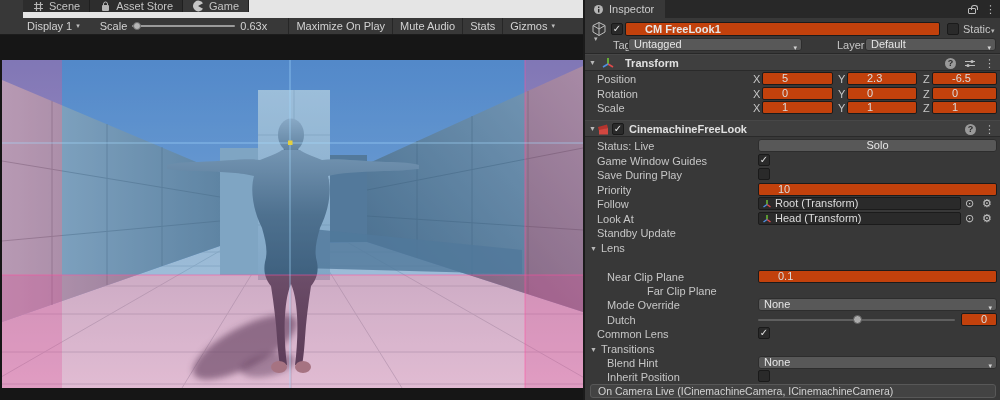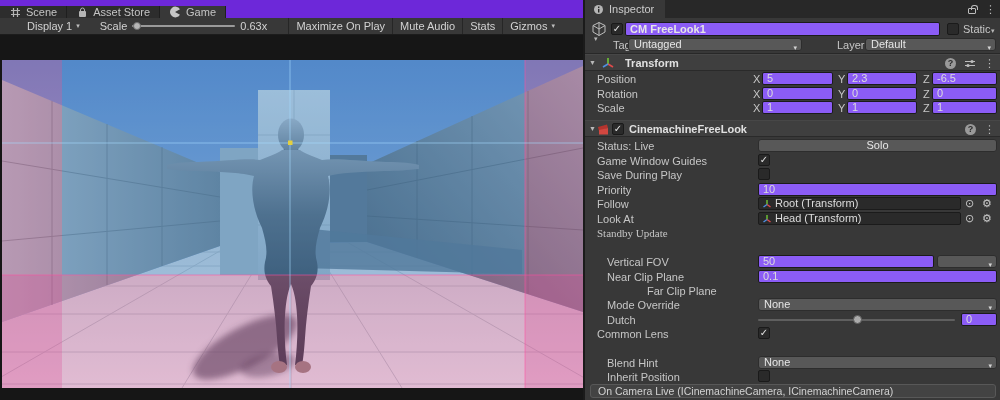--- a/index.html
+++ b/index.html
@@ -1,21 +1,21 @@
 <!DOCTYPE html>
 <html><head>
 <meta charset="utf-8">
 <style>
   * { box-sizing: border-box; margin: 0; padding: 0; }
   html,body { width:1000px; height:400px; overflow:hidden; }
   body { background:#383838; font-family:"Liberation Sans",sans-serif; font-size:11px; color:#c8c8c8; position:relative; }
 
   
   .left-panel { position:absolute; left:0; top:0; width:583px; height:400px; }
-  .tabbar { height:18px; background:#6d28d9; display:flex; align-items:flex-end; }
+  .tabbar { height:18px; background:#e5e5e5; display:flex; align-items:flex-start;margin-left:23px; }
   .tab { display:flex; align-items:center; gap:5px; padding:0 9px; color:#c4c4c4; border-right:1px solid #1f1f1f; background:#2d2d2d; }
   .tab.active { background:#383838; }
   .ticon { display:inline-flex; width:12px; height:12px; align-items:center; justify-content:center; }
   .gtoolbar { height:17px; background:#383838; border-bottom:1px solid #1c1c1c; display:flex; align-items:center; padding:0 21px; color:#d2d2d2; }
   .tb-dd { display:flex; align-items:center; gap:4px; padding:0 6px; height:100%; }
   .tb-dd .arr, .tb-btn .arr { font-size:7px; color:#bdbdbd; }
   .scale-wrap { display:flex; align-items:center; gap:5px; margin-left:14px; }
   .sl-track { position:relative; width:103px; height:2px; background:#9a9a9a; border-radius:1px; }
   .sl-knob { position:absolute; left:1px; top:-3px; width:8px; height:8px; border-radius:50%; background:#b6b6b6; border:1px solid #6d6d6d; }
   .tb-right { margin-left:auto; display:flex; height:100%; }
@@ -39,21 +39,21 @@
   .chead { height:17px; background:#3f3f3f; border-top:1px solid #474747; border-bottom:1px solid #2a2a2a; }
   .fold { position:absolute; font-size:7px; color:#b8b8b8; top:4px; }
   .chead .fold { left:4px; }
   .ctitle { position:absolute; left:40px; top:2px; font-weight:bold; color:#e0e0e0; }
   .hicons { position:absolute; right:5px; top:2px; display:flex; gap:8px; align-items:center; }
   .help { width:11px; height:11px; border-radius:50%; background:#9a9a9a; color:#2c2c2c; font-size:9px; font-weight:bold; text-align:center; line-height:11px; }
 
   .lbl { position:absolute; left:12px; top:1px; color:#c6c6c6; white-space:nowrap; }
   .lbl.sub { left:22px; }
   .lbl.fold-lbl { left:16px; }
-  .tfield { position:absolute; top:0; height:13px; background:#8b5cf6; border:1px solid #1b1b1b; border-radius:2px; color:#dcdcdc; line-height:11px; padding-left:4px; overflow:hidden; white-space:nowrap; }
+  .tfield { position:absolute; top:0; height:13px; background:#c2410c; border:1px solid #1b1b1b; border-radius:2px; color:#dcdcdc; line-height:11px; padding-left:19px; overflow:hidden; white-space:nowrap; }
   .dd { position:absolute; top:0; height:13px; background:#585858; border:1px solid #2d2d2d; border-radius:3px; color:#e6e6e6; line-height:11px; padding-left:5px; white-space:nowrap; overflow:hidden; }
   .dd .arr { position:absolute; right:4px; top:3px; font-size:7px; color:#d4d4d4; }
   .cb { position:absolute; top:0; width:12px; height:12px; background:#2a2a2a; border:1px solid #1a1a1a; border-radius:2px; color:#e2e2e2; font-size:10px; line-height:10px; text-align:center; }
   .btn { position:absolute; top:0; height:13px; background:#585858; border:1px solid #2d2d2d; border-radius:3px; color:#e6e6e6; text-align:center; line-height:11px; }
   .objfield { position:absolute; top:0; height:13px; background:#2a2a2a; border:1px solid #1b1b1b; border-radius:2px; color:#dcdcdc; line-height:11px; padding-left:3px; display:flex; align-items:center; gap:3px; }
   .miniicon { display:inline-flex; width:10px; height:10px; }
   .picker { position:absolute; top:0px; color:#c9c9c9; font-size:11px; line-height:13px; }
   .gear { position:absolute; top:0px; color:#c9c9c9; font-size:11px; line-height:13px; }
   .axlbl { position:absolute; top:1px; color:#c6c6c6; }
   .dslider { position:absolute; top:6px; height:2px; background:#5f5f5f; border-radius:1px; }
@@ -401,29 +401,26 @@
             <path d="M5 5.5 L5 1" stroke="#71c837" stroke-width="1.4"></path>
             <path d="M5 5.5 L8.5 8" stroke="#e04b4b" stroke-width="1.4"></path>
             <path d="M5 5.5 L1.5 8" stroke="#4f8fe0" stroke-width="1.4"></path>
           </svg>
       </span>
       <span>Head (Transform)</span>
     </span>
     <span class="picker" style="left:380px;">⊙</span>
     <span class="gear" style="left:397px;">⚙</span>
   </div>
-  <div class="irow" style="top:226px;font-family:Liberation Serif, serif;">
+  <div class="irow" style="top:226px;">
     <span class="lbl">Standby Update</span>
   </div>
-  <div class="irow" style="top:255px;">
-    <span class="lbl sub">Vertical FOV</span>
-    <span class="tfield" style="left:173px;width:176px;">50</span>
-    <span class="dd" style="left:352px;width:60px;">
-      <span class="arr">▾</span>
-    </span>
+  <div class="irow" style="top:241px;">
+    <span class="fold" style="left:5px;">▼</span>
+    <span class="lbl fold-lbl">Lens</span>
   </div>
   <div class="irow" style="top:270px;">
     <span class="lbl sub">Near Clip Plane</span>
     <span class="tfield" style="left:173px;width:239px;">0.1</span>
   </div>
   <div class="irow" style="top:284px;margin-left:40px;">
     <span class="lbl sub">Far Clip Plane</span>
   </div>
   <div class="irow" style="top:298px;">
     <span class="lbl sub">Mode Override</span>
@@ -436,20 +433,24 @@
     <span class="lbl sub">Dutch</span>
     <span class="dslider" style="left:173px;width:197px;">
       <span class="dknob" style="left:95px;"></span>
     </span>
     <span class="tfield" style="left:376px;width:36px;">0</span>
   </div>
   <div class="irow" style="top:327px;">
     <span class="lbl">Common Lens</span>
     <span class="cb" style="left:173px;">✓</span>
   </div>
+  <div class="irow" style="top:342px;">
+    <span class="fold" style="left:5px;">▼</span>
+    <span class="lbl fold-lbl">Transitions</span>
+  </div>
   <div class="irow" style="top:356px;">
     <span class="lbl sub">Blend Hint</span>
     <span class="dd" style="left:173px;width:239px;">
       <span>None</span>
       <span class="arr">▾</span>
     </span>
   </div>
   <div class="irow" style="top:370px;">
     <span class="lbl sub">Inherit Position</span>
     <span class="cb" style="left:173px;"></span>

